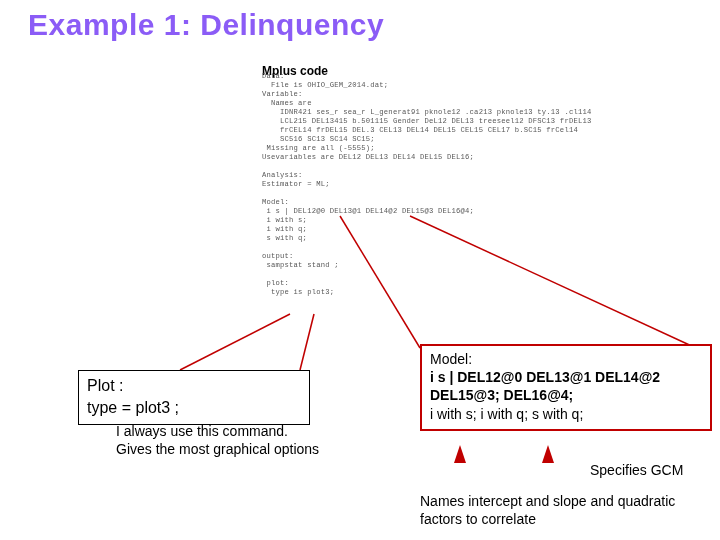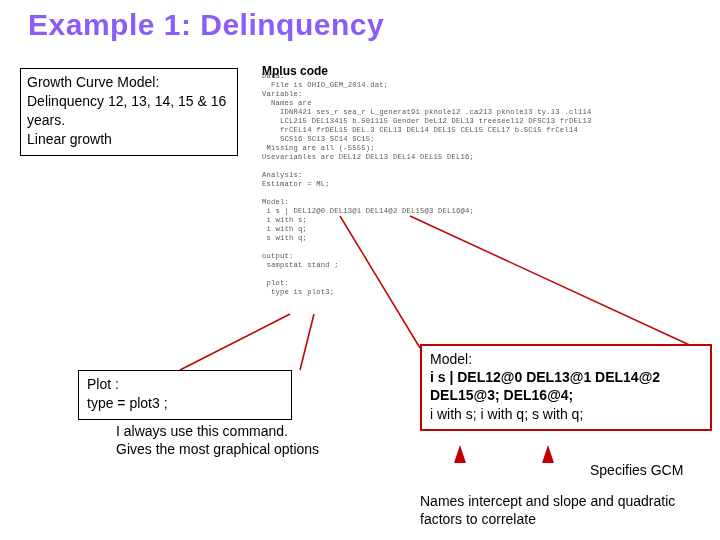--- a/index.html
+++ b/index.html
@@ -55,22 +55,22 @@
     letter-spacing: 0.2px;
     white-space: pre;
   }
   .plot-box {
     position: absolute;
     top: 370px;
     left: 78px;
     width: 200px;
     border: 1px solid #000;
     background: #fff;
-    padding: 4px 4px 6px 8px;
-    font-size: 14px;
+    padding: 4px 22px 6px 8px;
+    font-size: 16px;
     line-height: 1.35;
   }
   .plot-caption {
     position: absolute;
     top: 422px;
     left: 116px;
     width: 250px;
     font-size: 14px;
     line-height: 1.3;
   }
@@ -122,25 +122,20 @@
 
 <svg class="callout">
   <line x1="290" y1="314" x2="180" y2="370" stroke="#c00000" stroke-width="1.5"></line>
   <line x1="314" y1="314" x2="300" y2="370" stroke="#c00000" stroke-width="1.5"></line>
   <line x1="340" y1="216" x2="420" y2="348" stroke="#c00000" stroke-width="1.5"></line>
   <line x1="410" y1="216" x2="696" y2="348" stroke="#c00000" stroke-width="1.5"></line>
 </svg>
 
 <div class="title">Example 1: Delinquency</div>
 
-<div class="growth-box">
-  <div>Growth Curve Model:</div>
-  <div>Delinquency 12, 13, 14, 15 &amp; 16 years.</div>
-  <div>Linear growth</div>
-</div>
 
 <div class="mplus-label">Mplus code</div>
 
 <div class="mplus-code-area">Data:
   File is OHIO_GEM_2014.dat;
 Variable:
   Names are
     IDNR421 ses_r sea_r L_generat91 pknole12 .ca213 pknole13 ty.13 .cl114
     LCL215 DEL13415 b.501115 Gender DeL12 DEL13 treeseel12 DFSC13 frDEL13
     frCEL14 frDEL15 DEL.3 CEL13 DEL14 DEL15 CEL15 CEL17 b.SC15 frCel14

